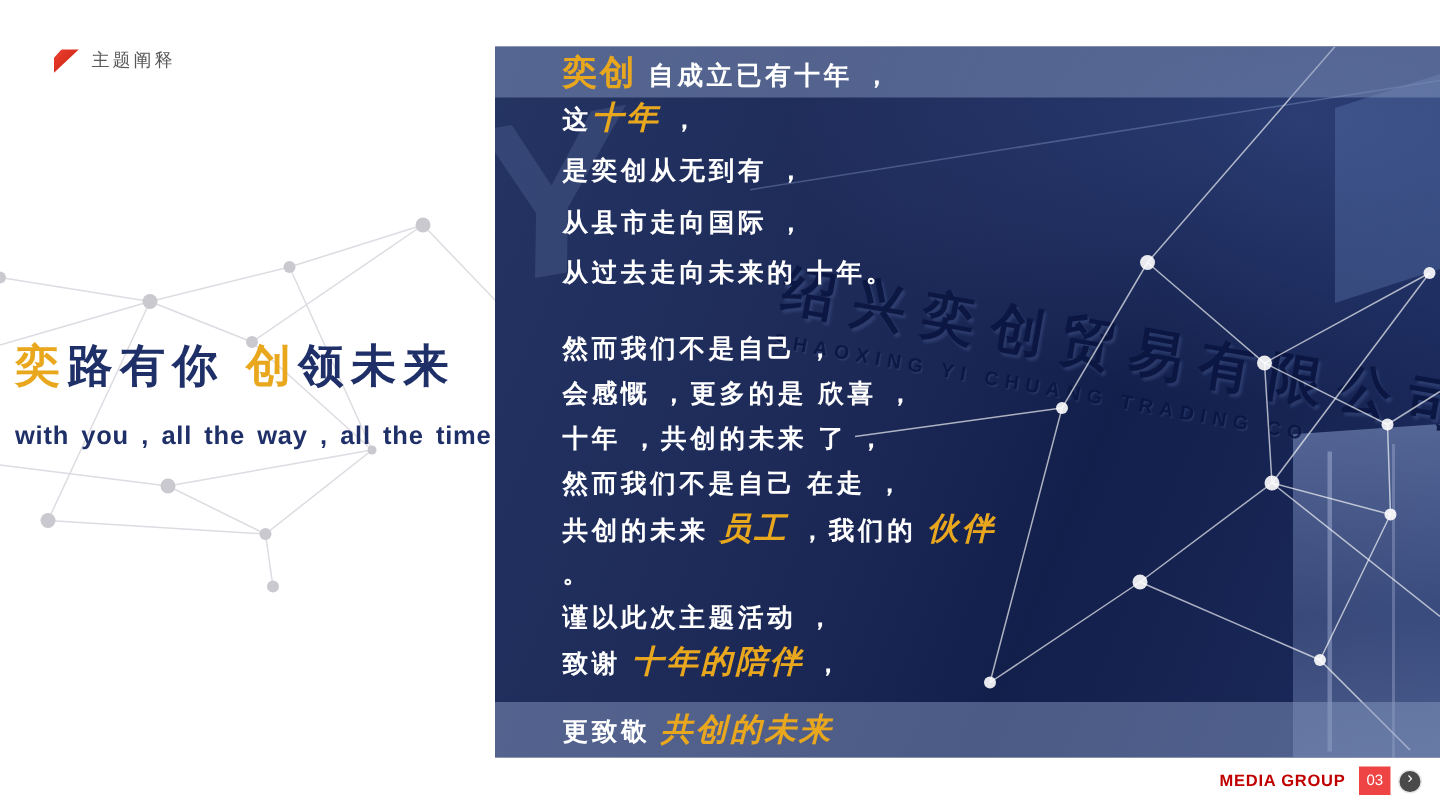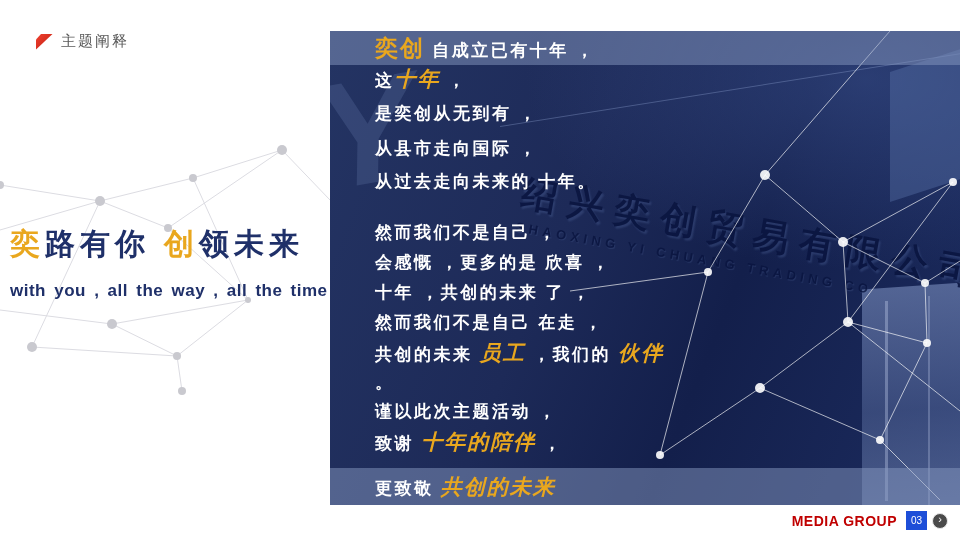--- a/index.html
+++ b/index.html
@@ -7,21 +7,21 @@
   body { font-family:"Liberation Sans","DejaVu Sans",sans-serif; background:#fff; overflow:hidden; }
   .slide { position:relative; width:960px; height:540px; background:#ffffff; overflow:hidden; }
 
   
   .net-left { position:absolute; left:0; top:110px; width:330px; height:300px; pointer-events:none; }
 
   
   .header { position:absolute; left:36px; top:32px; display:flex; align-items:center; gap:8px; }
   .flag-icon { width:17px; height:16px; background:linear-gradient(135deg,#ef4130 0%,#d32b1c 60%,#b5261d 100%);
                clip-path:polygon(32% 0, 100% 0, 0 100%, 0 38%); }
-  .header-title { font-size:15px; color:#595959; letter-spacing:2px; }
+  .header-title { font-size:12px; color:#595959; letter-spacing:2px; }
 
   
   .title-block { position:absolute; left:10px; top:224px; width:315px; }
   .main-title { font-size:30px; font-weight:bold; letter-spacing:5px; white-space:nowrap; }
   .t-gold { color:#E9A71E; }
   .t-navy { color:#1F3069; }
   .t-gap { display:inline-block; width:14px; }
   .subtitle { margin-top:16px; font-size:17px; font-weight:bold; color:#1F3069; letter-spacing:0.5px; word-spacing:3px; white-space:nowrap; }
 
   
@@ -60,22 +60,22 @@
   .seg-white { font-size:17px; font-weight:bold; color:#FFFFFF; letter-spacing:2.5px; }
   .seg-gold-lg { font-size:21px; font-weight:bold; color:#E9A71E; letter-spacing:2px;font-style:italic; }
   .seg-gold-xl { font-size:23px; font-weight:bold; color:#E9A71E; letter-spacing:2px; }
   .ln-1 { top:6px; }  .ln-2 { top:37px; }  .ln-3 { top:74px; }  .ln-4 { top:109px; }
   .ln-5 { top:142px; } .ln-6 { top:193px; } .ln-7 { top:223px; } .ln-8 { top:253px; }
   .ln-9 { top:283px; } .ln-10 { top:311px; } .ln-11 { top:343px; } .ln-12 { top:372px; }
   .ln-13 { top:400px; } .ln-14 { top:445px; }
 
   
   .footer { position:absolute; right:12px; bottom:10px; display:flex; align-items:center; gap:5px; }
-  .brand { font-size:14px; font-weight:bold; color:#C00000; letter-spacing:.5px; margin-right:4px; }
-  .page-box { width:21px; height:19px; background:#1d4ed8; color:#fff; font-size:10px;
+  .brand { font-size:11px; font-weight:bold; color:#C00000; letter-spacing:.5px; margin-right:4px; }
+  .page-box { width:21px; height:19px; background:#ef4444; color:#fff; font-size:10px;
               display:flex; align-items:center; justify-content:center; }
   .next-btn { width:16px; height:16px; border-radius:50%; background:#4A4A4A; color:#fff;
               display:flex; align-items:center; justify-content:center; font-size:11px; line-height:1;
               border:1px solid #e8e8e8; cursor:pointer; }
   .next-btn span { transform:translateY(-1px); }
 </style>
 </head>
 <body>
 
 <div class="slide">

